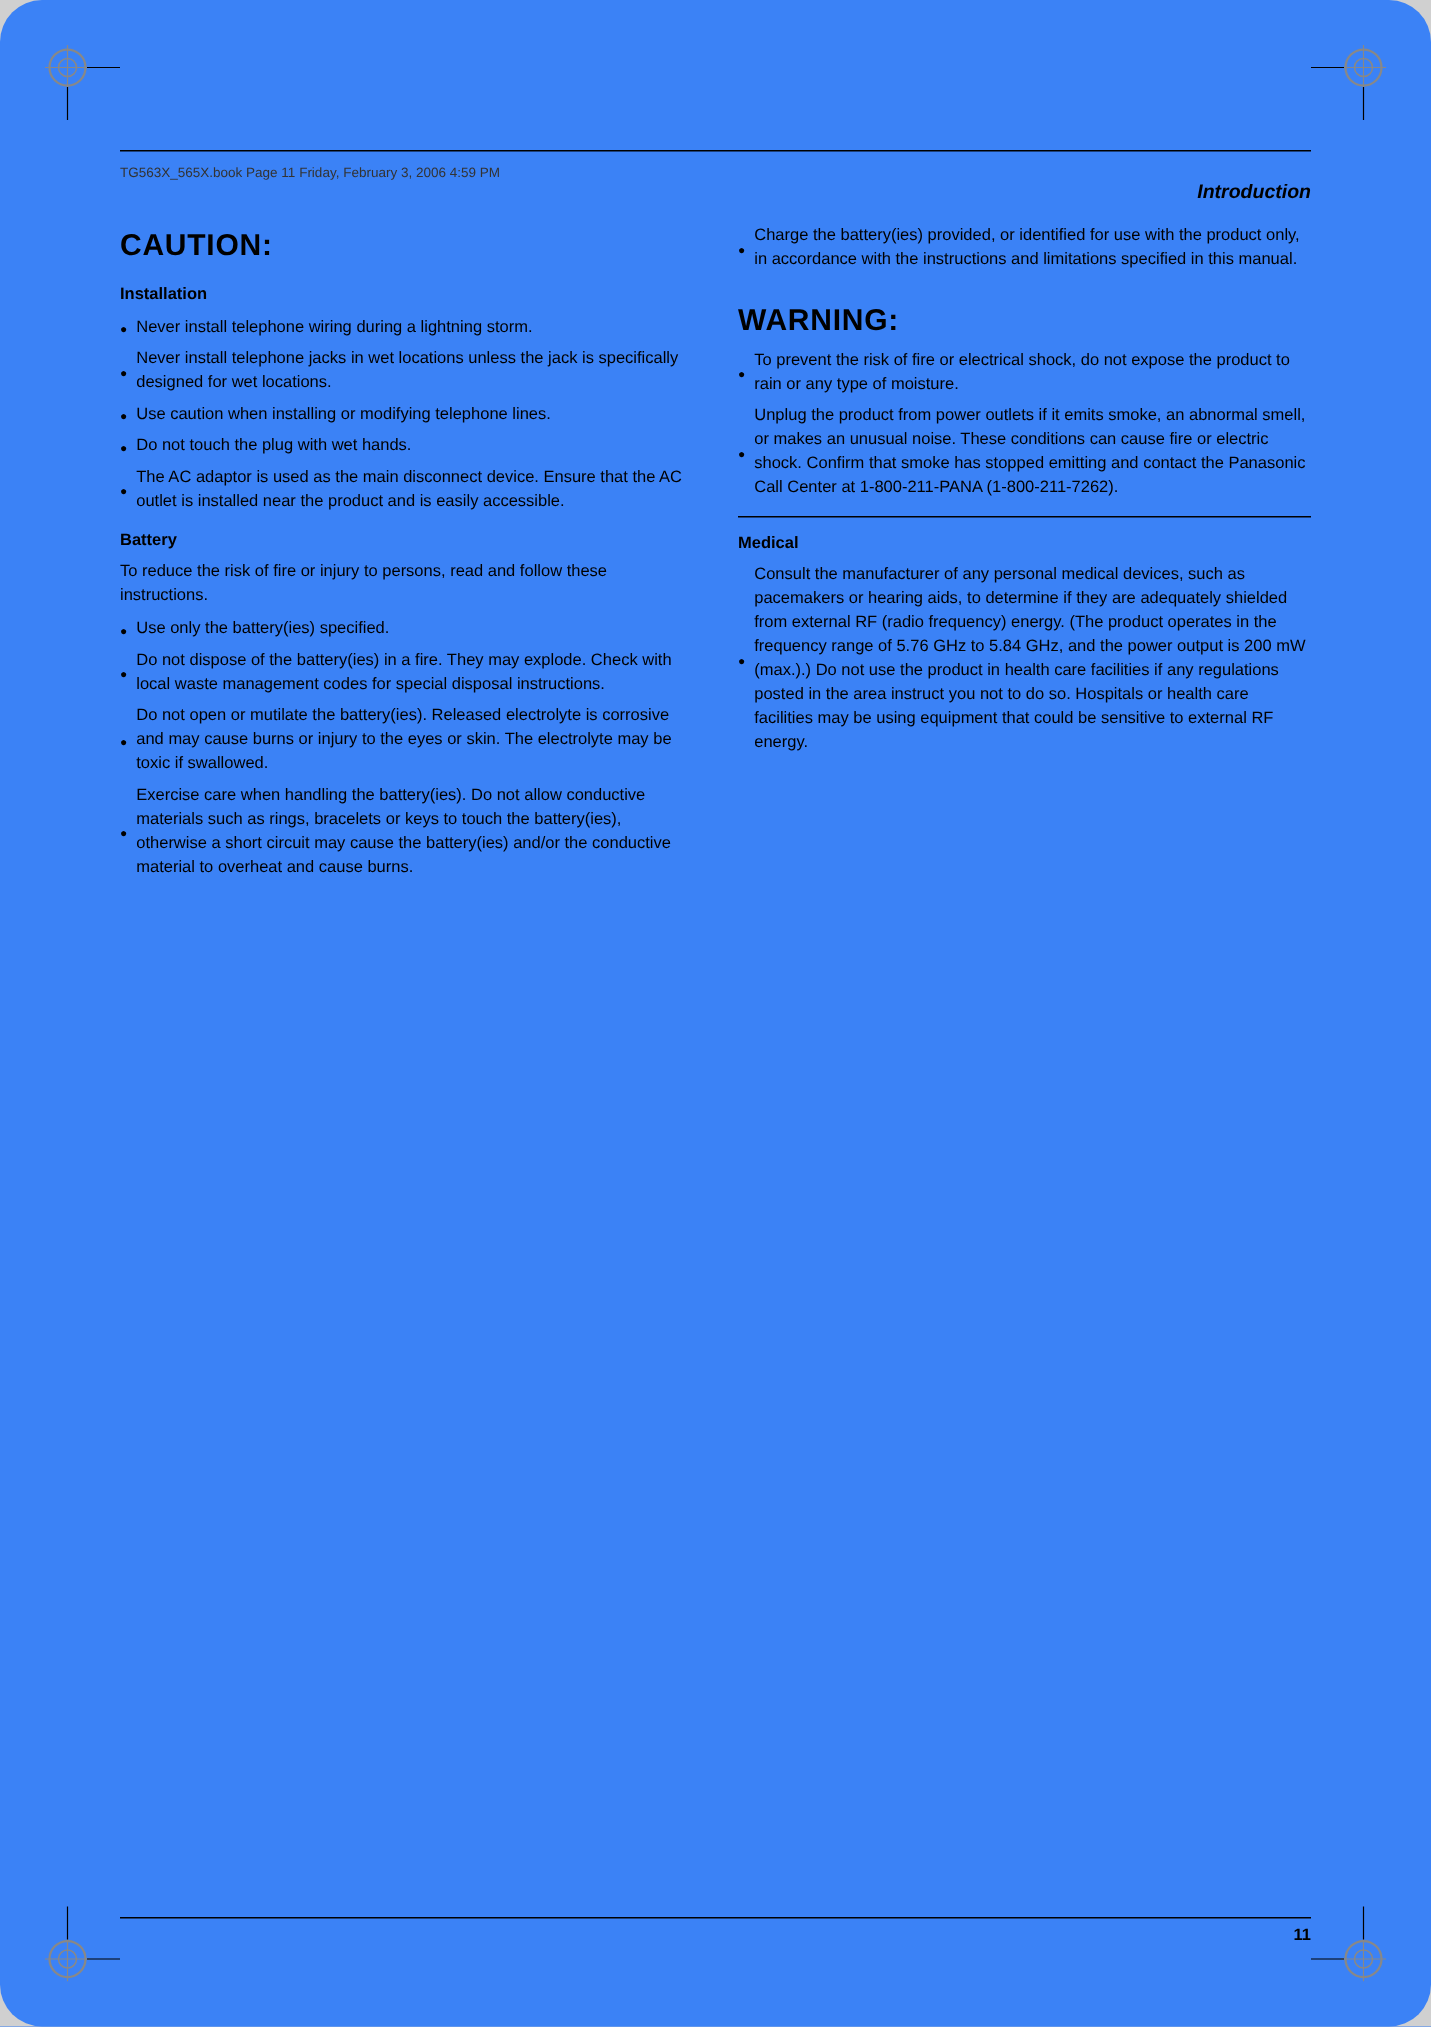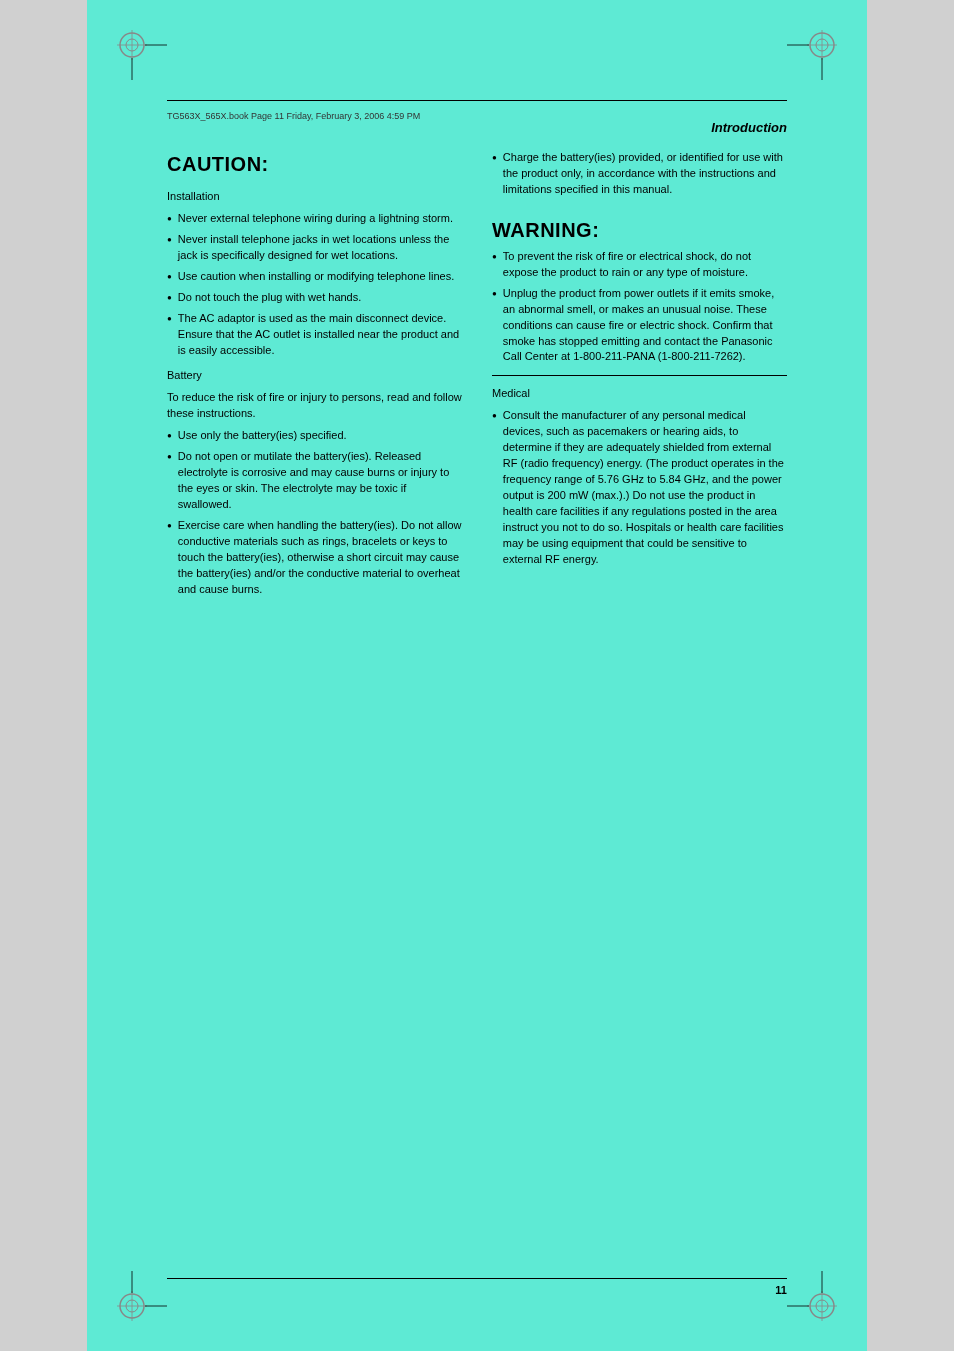--- a/index.html
+++ b/index.html
@@ -11,25 +11,26 @@
     body {
       background: #d0d0d0;
       display: flex;
       justify-content: center;
       align-items: flex-start;
       min-height: 100vh;
       font-family: Arial, Helvetica, sans-serif;
     }
 
     .page {
-      width: 780px;
+      width: 954px;
       min-height: 1351px;
-      background: #5eead4;
+      background: #3b82f6;
       position: relative;
       padding: 0;
+      border-radius: 28px;
     }
 
     
     .corner-mark {
       position: absolute;
       width: 60px;
       height: 60px;
     }
 
     .corner-mark svg {
@@ -97,35 +98,35 @@
     .section-title {
       font-size: 20px;
       font-weight: bold;
       color: #000;
       margin-bottom: 4px;
       letter-spacing: 0.5px;
     }
 
     .sub-section-title {
       font-size: 11px;
-      font-weight: normal;
+      font-weight: bold;
       color: #000;
       margin-top: 10px;
       margin-bottom: 6px;
     }
 
     .bullet-list {
       list-style: none;
       padding: 0;
       margin: 0;
     }
 
     .bullet-list li {
       display: flex;
-      align-items: flex-start;
+      align-items: center;
       margin-bottom: 5px;
       font-size: 11px;
       line-height: 1.45;
     }
 
     .bullet-list li::before {
       content: "●";
       font-size: 8px;
       margin-right: 6px;
       margin-top: 2px;
@@ -230,21 +231,21 @@
   <div class="content-area">
 
     <div class="left-column">
 
       <div class="section-title">CAUTION:</div>
 
       <div class="sub-section-title">Installation</div>
 
       <ul class="bullet-list">
         <li>
-            <span>Never external telephone wiring during a lightning storm.</span>
+            <span>Never install telephone wiring during a lightning storm.</span>
           </li>
         <li>
             <span>Never install telephone jacks in wet locations unless the jack is specifically designed for wet locations.</span>
           </li>
         <li>
             <span>Use caution when installing or modifying telephone lines.</span>
           </li>
         <li>
             <span>Do not touch the plug with wet hands.</span>
           </li>
@@ -253,20 +254,23 @@
           </li>
       </ul>
 
       <div class="sub-section-title">Battery</div>
 
       <p class="battery-intro">To reduce the risk of fire or injury to persons, read and follow these instructions.</p>
 
       <ul class="bullet-list">
         <li>
             <span>Use only the battery(ies) specified.</span>
+          </li>
+        <li>
+            <span>Do not dispose of the battery(ies) in a fire. They may explode. Check with local waste management codes for special disposal instructions.</span>
           </li>
         <li>
             <span>Do not open or mutilate the battery(ies). Released electrolyte is corrosive and may cause burns or injury to the eyes or skin. The electrolyte may be toxic if swallowed.</span>
           </li>
         <li>
             <span>Exercise care when handling the battery(ies). Do not allow conductive materials such as rings, bracelets or keys to touch the battery(ies), otherwise a short circuit may cause the battery(ies) and/or the conductive material to overheat and cause burns.</span>
           </li>
       </ul>
 
     </div>

